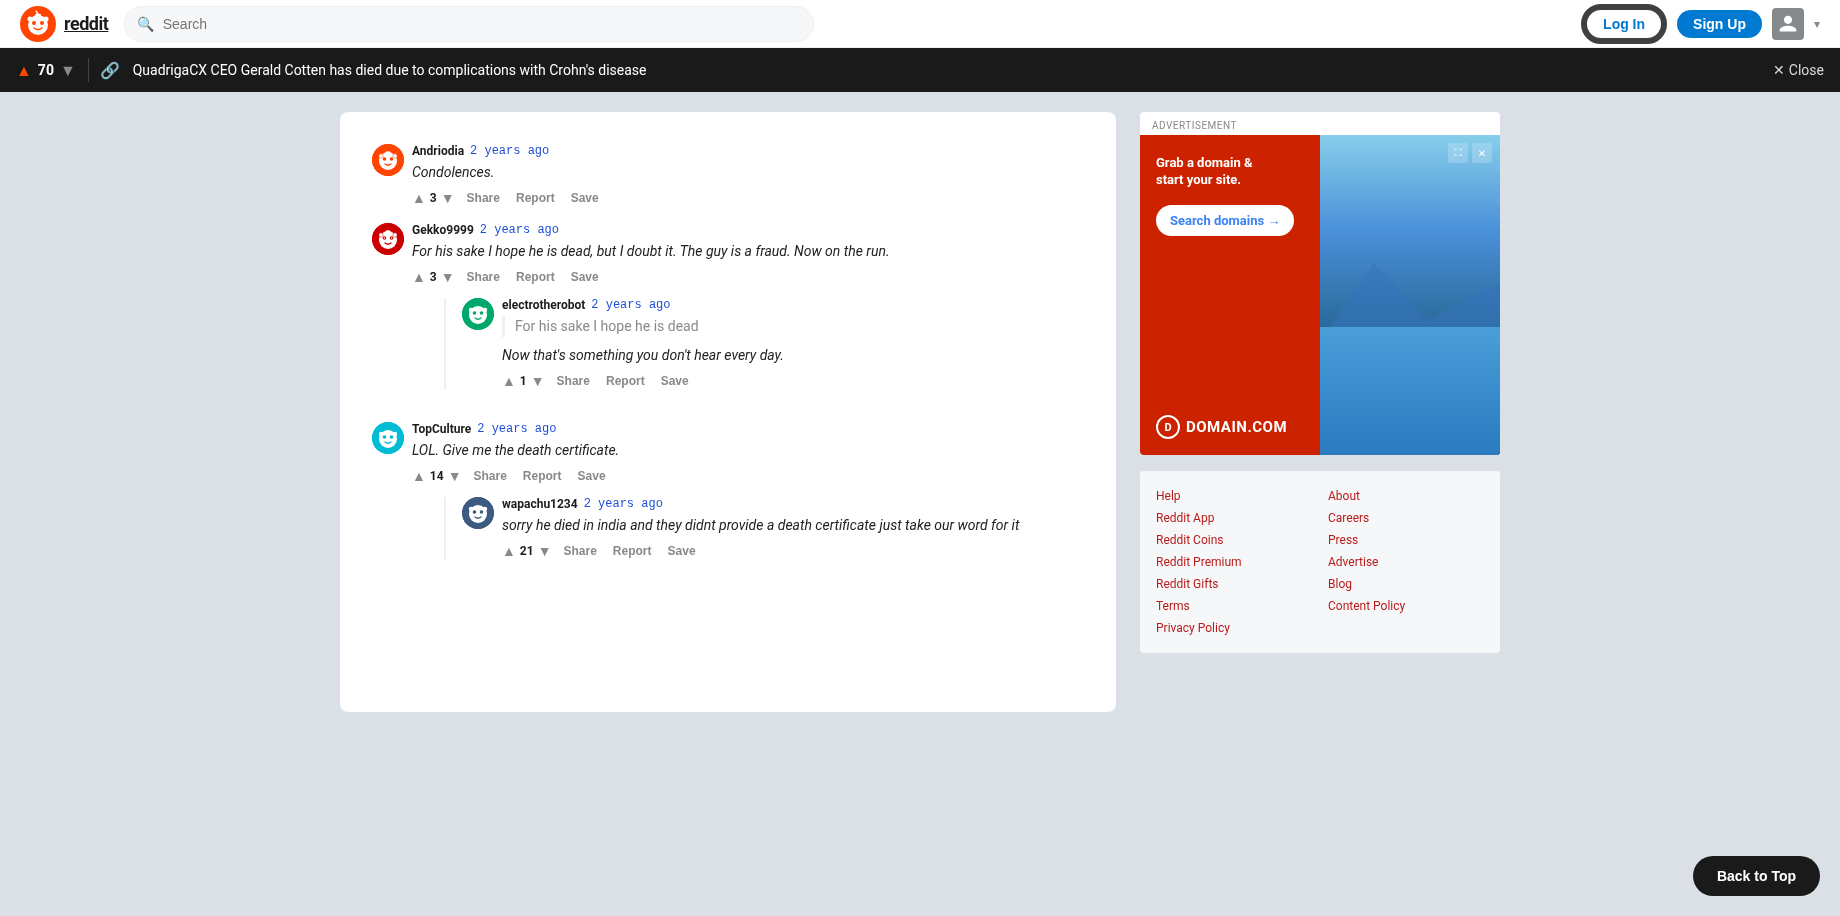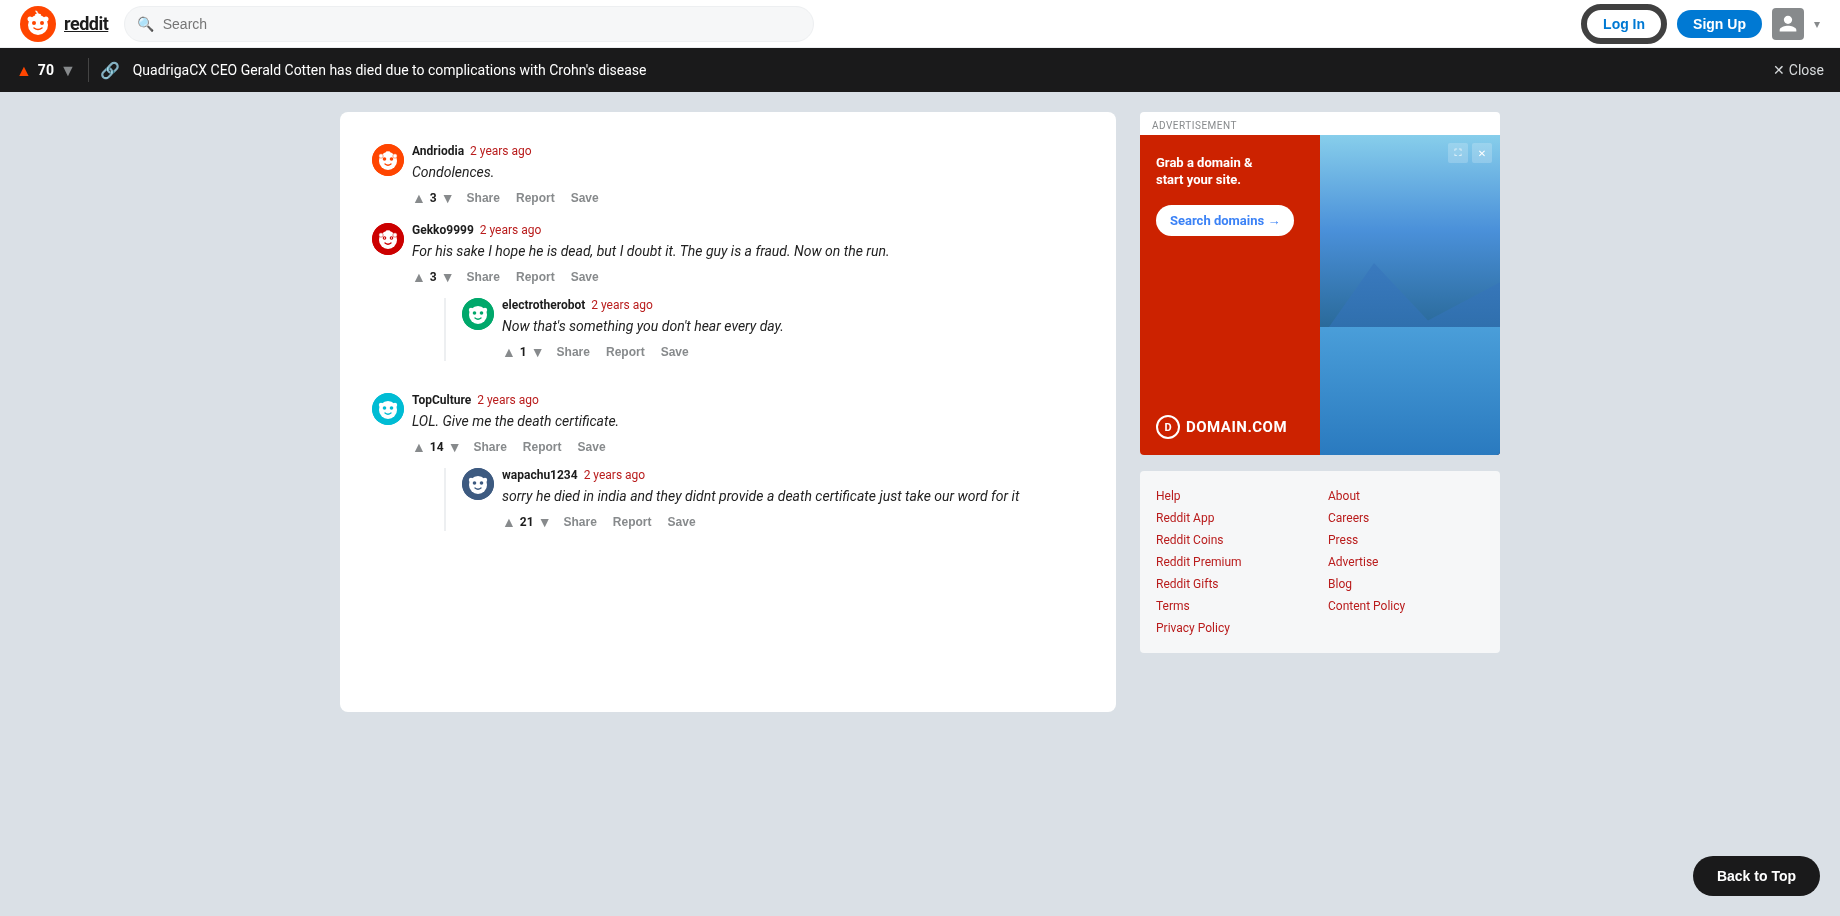--- a/index.html
+++ b/index.html
@@ -181,21 +181,22 @@
       gap: 6px;
       margin-bottom: 4px;
     }
     .comment-author {
       font-weight: 700;
       font-size: 12px;
       color: #1c1c1c;
     }
     .comment-time {
       font-size: 12px;
-      color: #b91c1c;
+      color: #1d4ed8;
+      font-family: Liberation Mono, monospace;
     }
     .comment-text {
       font-size: 14px;
       color: #222;
       line-height: 1.5;
       margin-bottom: 6px;
       font-style: italic;
     }
     .comment-actions {
       display: flex;
@@ -443,20 +444,21 @@
               <path d="M13 20 Q16 22.5 19 20" stroke="#00a86b" stroke-width="1.3" fill="none" stroke-linecap="round"></path>
               <circle cx="9" cy="12" r="2.2" fill="#fff"></circle>
               <circle cx="23" cy="12" r="2.2" fill="#fff"></circle>
             </svg>
           </div>
           <div class="comment-body">
             <div class="comment-meta">
               <span class="comment-author">electrotherobot</span>
               <span class="comment-time">2 years ago</span>
             </div>
+            <div class="quote-block">For his sake I hope he is dead</div>
             <div class="comment-text">Now that's something you don't hear every day.</div>
             <div class="comment-actions">
               <div class="vote-section">
                 <span class="vote-up">▲</span>
                 <span class="vote-count">1</span>
                 <span class="vote-down">▼</span>
               </div>
               <button class="action-btn">Share</button>
               <button class="action-btn">Report</button>
               <button class="action-btn">Save</button>

